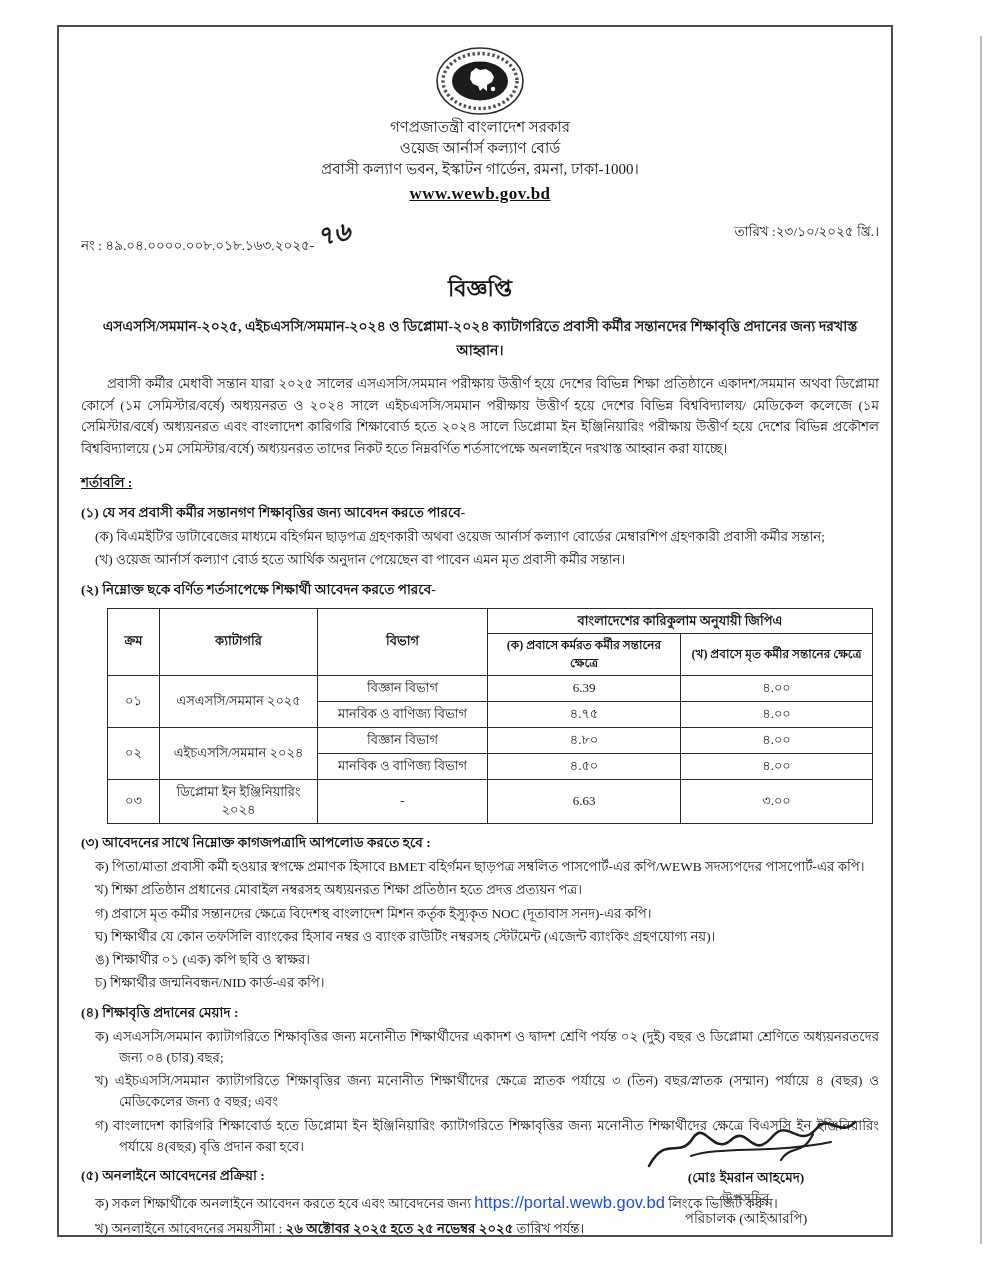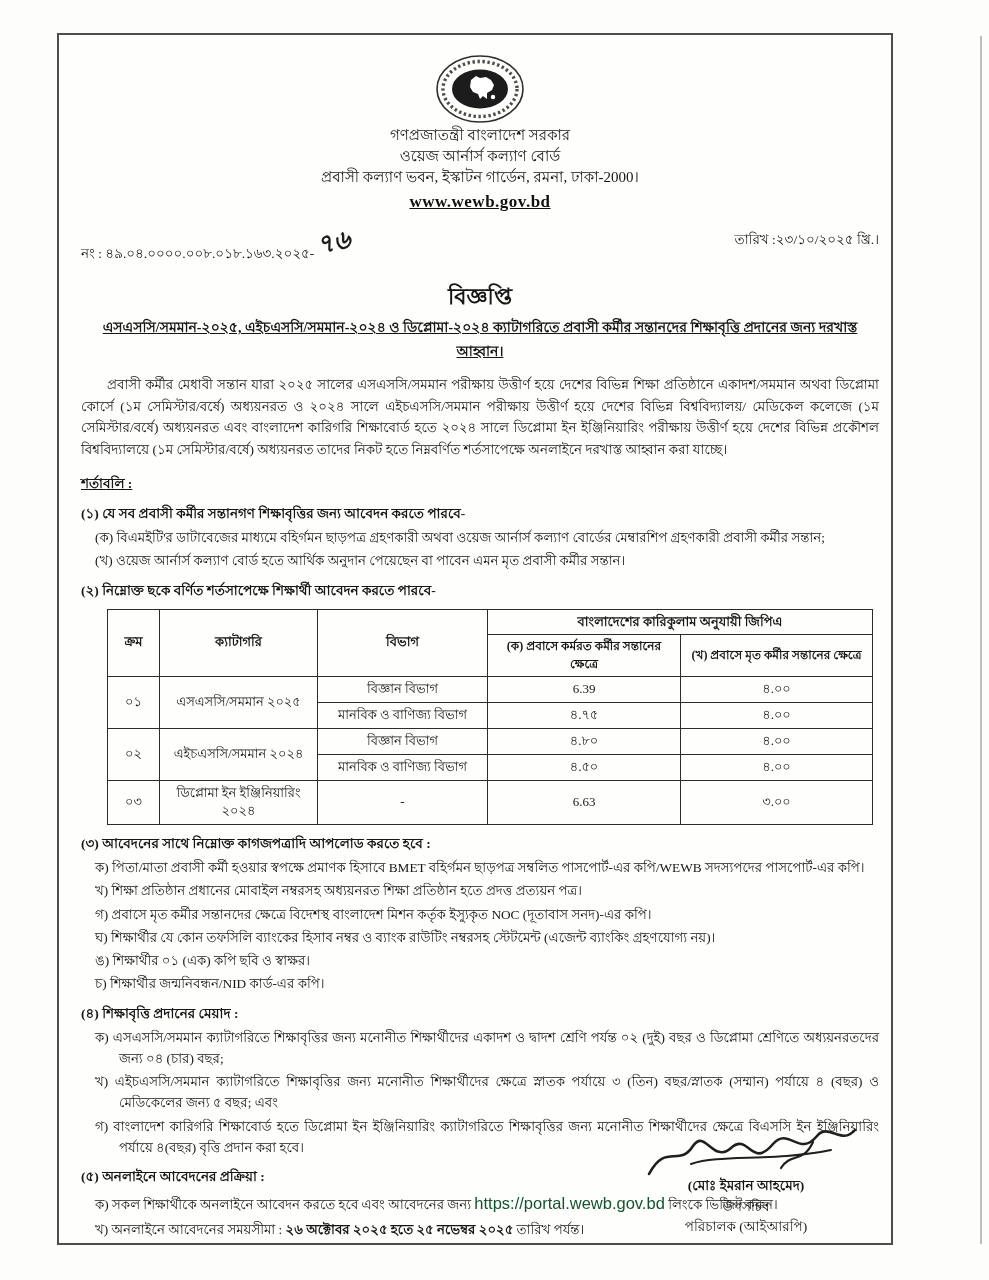--- a/index.html
+++ b/index.html
@@ -3,49 +3,49 @@
 <meta charset="utf-8">
 <style>
   html,body{margin:0;padding:0;}
   body{
     width:989px;height:1280px;position:relative;
     background:#fdfdfb;color:#161616;
     font-family:"Liberation Serif","DejaVu Serif",serif;
     -webkit-font-smoothing:antialiased;
   }
   .frame{
-    position:absolute;left:57px;top:33px;width:836px;height:1212px;
+    position:absolute;left:57px;top:25px;width:836px;height:1212px;
     border:2px solid #4d4d4d;box-sizing:border-box;
     padding:14px 12px 0 22px;overflow:hidden;background:#fefefc;
   }
   .scan-edge{position:absolute;left:980px;top:36px;width:2px;height:1208px;background:#8a8a8a;opacity:.55;}
   .center{text-align:center;}
   
   .seal-wrap{display:flex;justify-content:center;margin-top:4px;}
   .org{line-height:21px;font-size:15px;}
   .org-row{margin:0;}
   .website{font-size:17px;font-weight:bold;letter-spacing:.5px;margin-top:3px;display:inline-block;
     text-decoration:underline;color:#111;cursor:pointer;}
   
   .memo{display:flex;justify-content:space-between;align-items:flex-start;margin-top:16px;font-size:13.5px;}
   .hand-ref{display:inline-block;font-size:26px;font-style:italic;font-weight:bold;
     transform:rotate(-12deg);position:relative;top:-7px;margin-left:3px;color:#1d1d1d;}
   
   .doc-title{font-size:22px;font-weight:bold;margin-top:6px;}
-  .doc-subject{font-size:14px;font-weight:bold;text-decoration:underline;}
+  .doc-subject{font-size:14px;font-weight:bold;margin-top:7px;}
   
   .intro{font-size:13.4px;line-height:1.62;text-align:justify;text-indent:26px;margin-top:10px;}
   .sec{margin-top:9px;}
   .sec-heading{font-size:13.5px;font-weight:bold;line-height:1.55;}
   .sec-heading.underline{text-decoration:underline;}
   .item{font-size:13.3px;line-height:1.6;text-align:justify;
     padding-left:38px;text-indent:-24px;margin-top:2px;}
   .item.paren{padding-left:40px;text-indent:-26px;}
   .portal-url{font-size:16.5px;font-family:"Liberation Sans","DejaVu Sans",sans-serif;
-    color:#14532d;text-decoration:none;cursor:pointer;}
+    color:#1d4ed8;text-decoration:none;cursor:pointer;}
   .bold{font-weight:bold;}
   
   table.gpa{border-collapse:collapse;table-layout:fixed;width:765px;margin:7px 0 4px 26px;}
   table.gpa th,table.gpa td{border:1.4px solid #2b2b2b;text-align:center;vertical-align:middle;
     font-size:13px;padding:3px 4px;line-height:1.45;}
   table.gpa th{font-weight:bold;}
   table.gpa .sub{font-size:12px;font-weight:bold;}
   
   .sign-block{position:absolute;right:30px;bottom:6px;width:230px;text-align:center;font-size:13.5px;line-height:1.5;}
   .sign-scrawl{position:relative;height:58px;margin-bottom:-6px;}
@@ -61,21 +61,21 @@
       <ellipse cx="47" cy="36" rx="43" ry="33" fill="none" stroke="#2e2e2e" stroke-width="1.6"></ellipse>
       <ellipse cx="47" cy="36" rx="37" ry="27.5" fill="none" stroke="#2e2e2e" stroke-width="3.4" stroke-dasharray="2.4 2.6" opacity="0.85"></ellipse>
       <ellipse cx="47" cy="36" rx="28" ry="19.5" fill="#1c1c1c"></ellipse>
       <path d="M38,27 l5,-4 4,2 6,-1 5,3 3,5 -2,5 -5,3 0,6 -4,-3 -3,3 -2,-5 -5,-2 -3,-5 z" fill="#ffffff"></path>
       <circle cx="60" cy="44" r="2.2" fill="#ffffff"></circle>
     </svg>
   </div>
   <div class="center org">
     <div class="org-row">গণপ্রজাতন্ত্রী বাংলাদেশ সরকার</div>
     <div class="org-row">ওয়েজ আর্নার্স কল্যাণ বোর্ড</div>
-    <div class="org-row">প্রবাসী কল্যাণ ভবন, ইস্কাটন গার্ডেন, রমনা, ঢাকা-2000।</div>
+    <div class="org-row">প্রবাসী কল্যাণ ভবন, ইস্কাটন গার্ডেন, রমনা, ঢাকা-1000।</div>
     <a class="website">www.wewb.gov.bd</a>
   </div>
 
   <div class="memo">
     <div>
       <span>নং : ৪৯.০৪.০০০০.০০৮.০১৮.১৬৩.২০২৫-</span><span class="hand-ref">৭৬</span>
     </div>
     <div>তারিখ :২৩/১০/২০২৫ খ্রি.।</div>
   </div>
 

